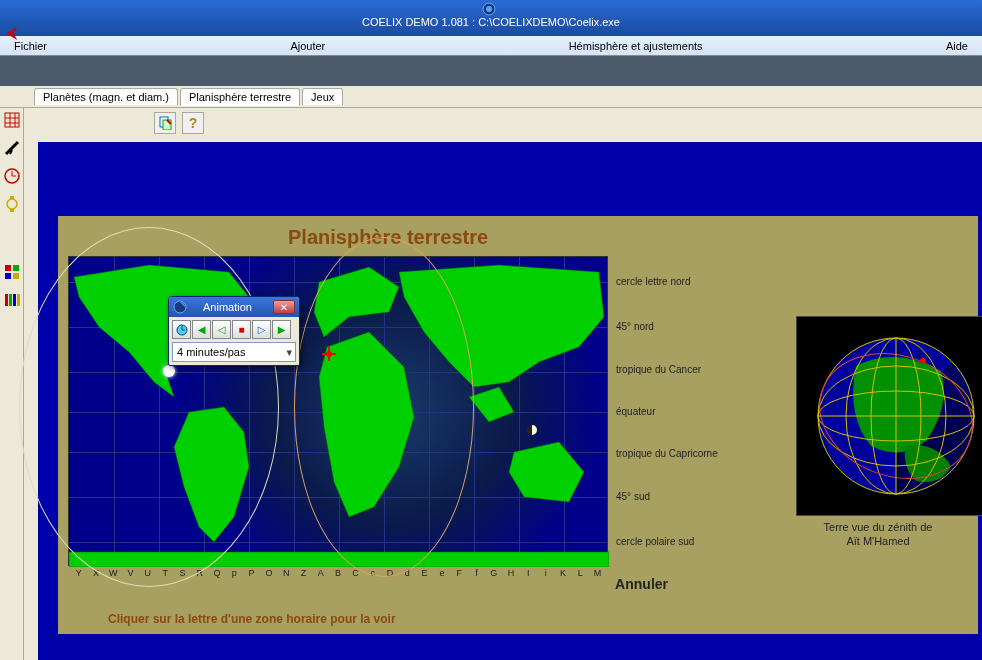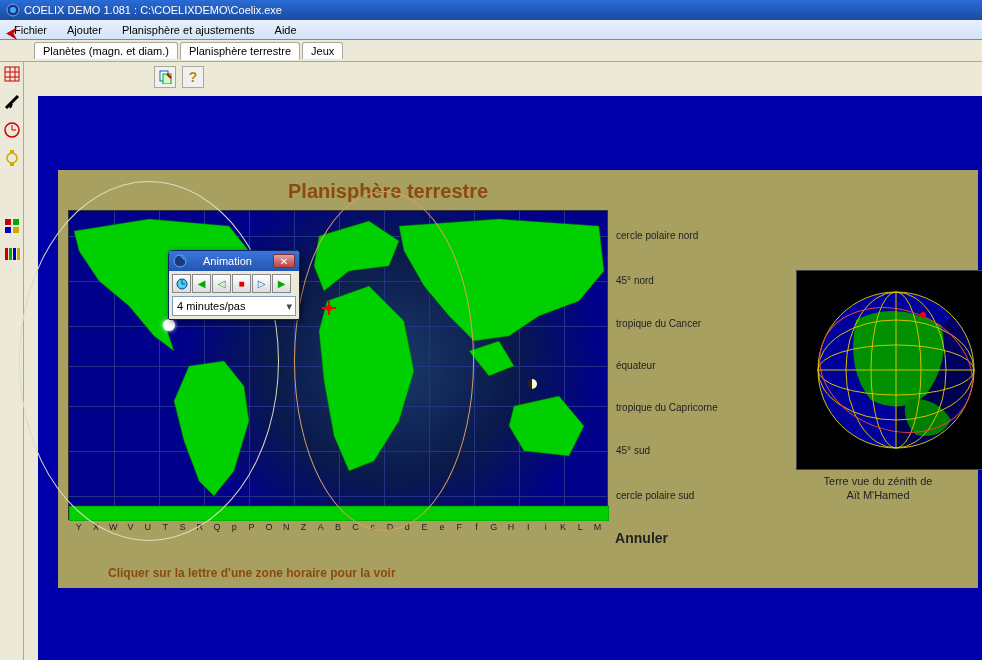--- a/index.html
+++ b/index.html
@@ -1,26 +1,26 @@
 <!DOCTYPE html>
 <html><head>
 <meta charset="utf-8">
 <style>
 * { box-sizing: border-box; margin: 0; padding: 0; font-family: "Segoe UI", Tahoma, sans-serif; }
 body { width: 982px; height: 660px; overflow: hidden; background: #4a5a6a; }
 
-.titlebar { height: 20px; background: linear-gradient(to bottom, #2a6bd6, #1a4ba0); color: #fff; font-size: 11px; padding: 2px 6px; display: flex; align-items: center; }
+.titlebar { height: 36px; background: linear-gradient(to bottom, #2a6bd6, #1a4ba0); color: #fff; font-size: 11px; padding: 2px 6px; display: flex; align-items: center; flex-direction: column; }
 .titlebar svg { margin-right: 4px; }
 
-.menubar { height: 20px; background: linear-gradient(to bottom, #e8f0fc, #d4e4f7); font-size: 11px; display: flex; align-items: center; padding: 0 4px; border-bottom: 1px solid #888; }
+.menubar { height: 20px; background: linear-gradient(to bottom, #e8f0fc, #d4e4f7); font-size: 11px; display: flex; align-items: center; padding: 0 4px; border-bottom: 1px solid #888; justify-content: space-between; }
 .menubar span { padding: 2px 10px; cursor: default; }
 
 .tab-rows { background: #ece9d8; }
 .tab-row { display: flex; align-items: center; height: 22px; border-bottom: 1px solid #aca899; padding-left: 30px; position: relative; }
-.tab-row.second { padding-left: 34px; }
+.tab-row.second { padding-left: 34px; margin-top: 30px; }
 .back-arrow { position: absolute; left: 6px; top: 24px; color: #c00; font-size: 16px; }
 .tab { background: #fdfdfd; border: 1px solid #aca899; border-bottom: none; border-radius: 3px 3px 0 0; padding: 2px 8px; font-size: 11px; margin-right: 2px; cursor: default; white-space: nowrap; }
 .tab.active { background: #fff; border-bottom: 1px solid #fff; position: relative; z-index: 2; }
 
 .main-area { display: flex; height: 598px; }
 .sidebar { width: 24px; background: #ece9d8; border-right: 1px solid #aca899; display: flex; flex-direction: column; align-items: center; padding-top: 2px; gap: 8px; }
 .sidebar .tool { width: 20px; height: 20px; display: flex; align-items: center; justify-content: center; cursor: pointer; }
 
 .content { flex: 1; background: #ece9d8; position: relative; }
 .toolbar { height: 30px; display: flex; align-items: center; padding-left: 130px; gap: 6px; }
@@ -74,21 +74,21 @@
   <svg width="14" height="14">
       <circle cx="7" cy="7" r="6" fill="#1a3a7a" stroke="#6af"></circle>
       <circle cx="7" cy="7" r="3" fill="#4af"></circle>
     </svg>
   <span>COELIX DEMO 1.081 : C:\COELIXDEMO\Coelix.exe</span>
 </div>
 
 <div class="menubar">
   <span>Fichier</span>
   <span>Ajouter</span>
-  <span>Planisphère et ajustements</span>
+  <span>Hémisphère et ajustements</span>
   <span>Aide</span>
 </div>
 
 <div class="tab-rows">
   <div class="back-arrow">⮜</div>
   <div class="tab-row second">
     <div class="tab">Planètes (magn. et diam.)</div>
     <div class="tab active">Planisphère terrestre</div>
     <div class="tab">Jeux</div>
   </div>
@@ -197,21 +197,21 @@
             <div class="curve" style="width:260px;height:360px;left:-50px;top:-30px;border-color:#ddb;"></div>
             <div class="curve" style="width:180px;height:340px;left:225px;top:-20px;border-color:#dba060;"></div>
 
             <div class="sun-marker" style="top:108px;left:94px"></div>
             <div class="moon-marker" style="top:168px;left:458px"></div>
             <div class="obs-marker" style="top:92px;left:255px">
                 <div class="obs-dot"></div>
               </div>
           </div>
 
-          <div class="lat-label" style="top:20px">cercle polaire nord</div>
+          <div class="lat-label" style="top:20px">cercle lettre nord</div>
           <div class="lat-label" style="top:65px">45° nord</div>
           <div class="lat-label" style="top:108px">tropique du Cancer</div>
           <div class="lat-label" style="top:150px">équateur</div>
           <div class="lat-label" style="top:192px">tropique du Capricorne</div>
           <div class="lat-label" style="top:235px">45° sud</div>
           <div class="lat-label" style="top:280px">cercle polaire sud</div>
 
           <div class="tz-letters" id="tz-row">
               <span>Y</span>
               <span>X</span>

